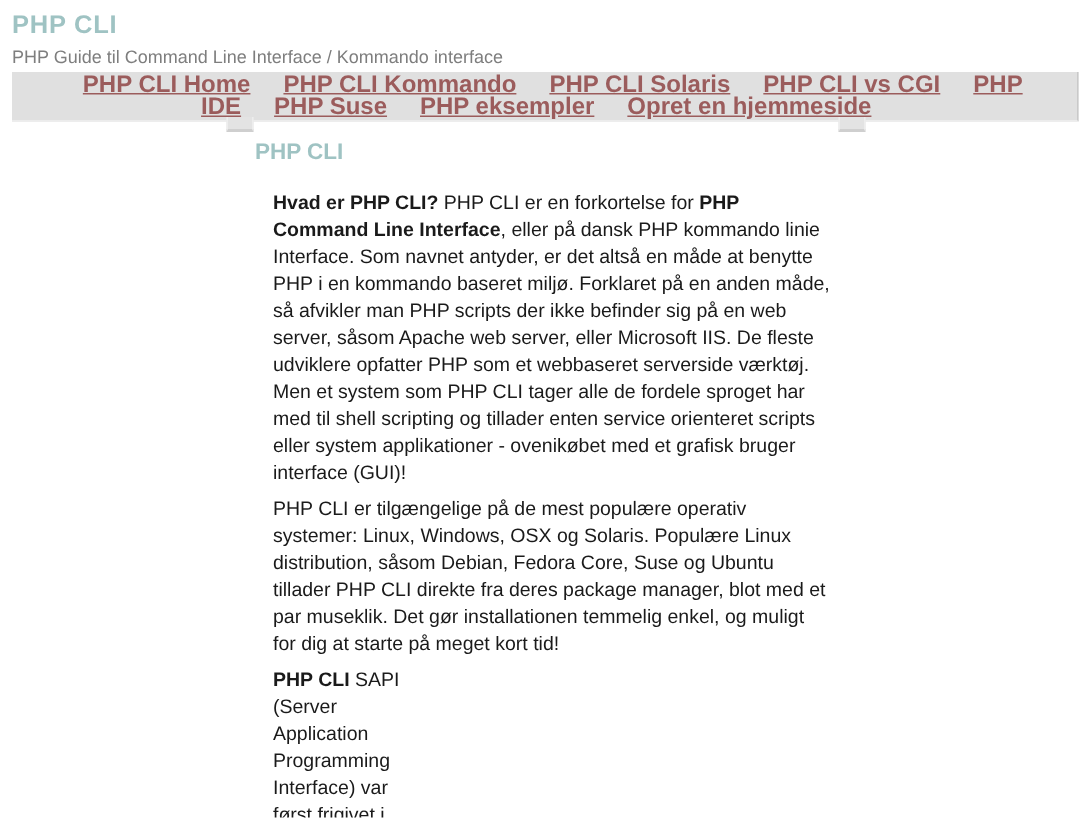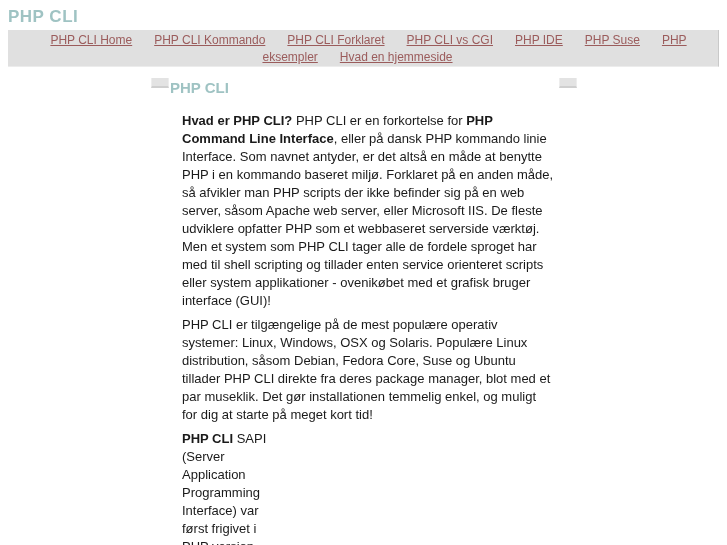--- a/index.html
+++ b/index.html
@@ -33,22 +33,22 @@
     margin: 3px 8px 0 8px;
     background: var(--nav-bg, #E0E0E0);
     border-right: 1px solid #c9c9c9;
     border-bottom: 1px solid #ececec;
     text-align: center;
     padding: 1px 0;
     line-height: 15px;
   }
   .main-nav a {
     color: var(--nav-link, #9B5C5C);
-    font-size: 12px;
-    font-weight: normal;
+    font-size: 16px;
+    font-weight: bold;
     text-decoration: underline;
     margin: 0 11px;
     cursor: pointer;
     white-space: normal;
   }
   .notch {
     position: absolute;
     width: 16px;
     height: 8px;
     background: #e3e3e3;
@@ -77,24 +77,25 @@
   .para-narrow { width: 90px; }
   .b { font-weight: bold; }
 </style>
 </head>
 <body>
 
 <div class="page">
 
   <div class="header">
     <h1 class="site-title">PHP CLI</h1>
+    <div class="site-subtitle">PHP Guide til Command Line Interface / Kommando interface</div>
   </div>
 
   <div class="main-nav">
-    <a>PHP CLI Home</a><a>PHP CLI Kommando</a><a>PHP CLI Forklaret</a><a>PHP CLI vs CGI</a><a>PHP IDE</a><a>PHP Suse</a><a>PHP eksempler</a><a>Hvad en hjemmeside</a>
+    <a>PHP CLI Home</a><a>PHP CLI Kommando</a><a>PHP CLI Solaris</a><a>PHP CLI vs CGI</a><a>PHP IDE</a><a>PHP Suse</a><a>PHP eksempler</a><a>Opret en hjemmeside</a>
   </div>
 
   <div class="notch notch-left"></div>
   <div class="notch notch-right"></div>
 
   <div class="content">
     <h2 class="content-heading">PHP CLI</h2>
 
     <p class="para para-first"><span class="b">Hvad er PHP CLI?</span><span> PHP CLI er en forkortelse for </span><span class="b">PHP Command Line Interface</span><span>, eller på dansk PHP kommando linie Interface. Som navnet antyder, er det altså en måde at benytte PHP i en kommando baseret miljø. Forklaret på en anden måde, så afvikler man PHP scripts der ikke befinder sig på en web server, såsom Apache web server, eller Microsoft IIS. De fleste udviklere opfatter PHP som et webbaseret serverside værktøj. Men et system som PHP CLI tager alle de fordele sproget har med til shell scripting og tillader enten service orienteret scripts eller system applikationer - ovenikøbet med et grafisk bruger interface (GUI)!</span></p>
 

